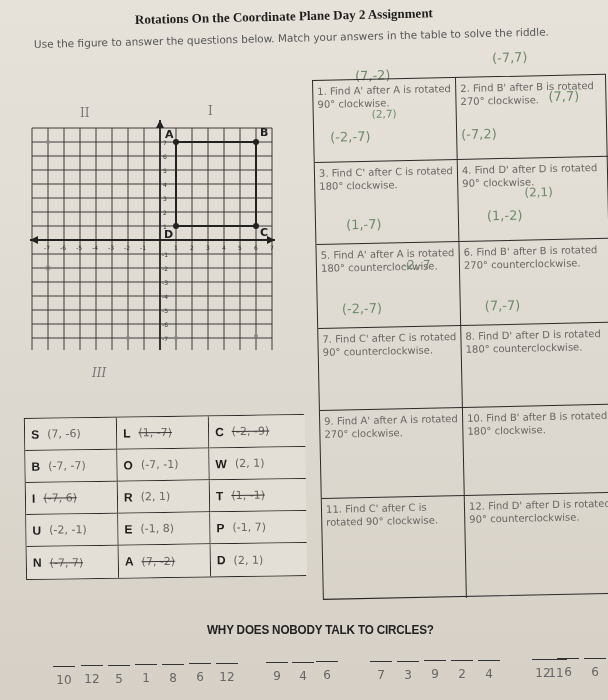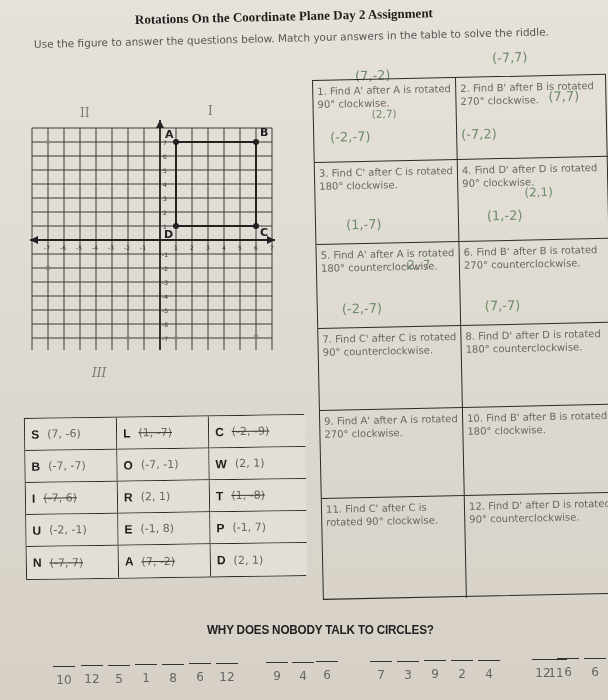--- a/index.html
+++ b/index.html
@@ -264,21 +264,21 @@
     <div class="lcell crossed">
         <span class="letter">I</span>
         <span class="val">(-7, 6)</span>
       </div>
     <div class="lcell">
         <span class="letter">R</span>
         <span class="val">(2, 1)</span>
       </div>
     <div class="lcell crossed">
         <span class="letter">T</span>
-        <span class="val">(1, -8)</span>
+        <span class="val">(1, -1)</span>
       </div>
     <div class="lcell">
         <span class="letter">U</span>
         <span class="val">(-2, -1)</span>
       </div>
     <div class="lcell">
         <span class="letter">E</span>
         <span class="val">(-1, 8)</span>
       </div>
     <div class="lcell">

